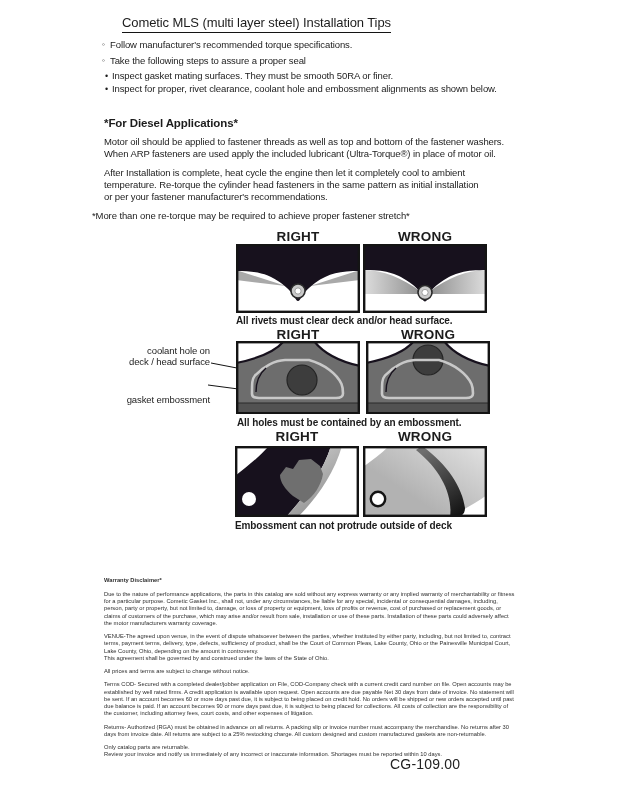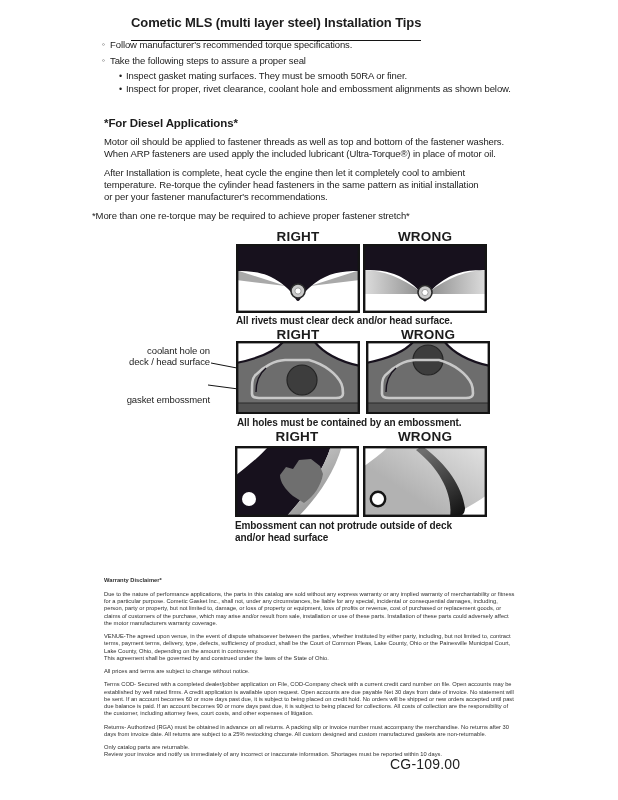--- a/index.html
+++ b/index.html
@@ -3,28 +3,28 @@
 <meta charset="utf-8">
 <style>
   html,body{margin:0;padding:0;}
   body{
     width:618px;height:800px;position:relative;background:#ffffff;
     font-family:"Liberation Sans",sans-serif;color:#1c1c1c;overflow:hidden;
   }
   .abs{position:absolute;}
   
   .title{
-    left:131px;top:15px;font-size:13px;font-weight:bold;letter-spacing:-.1px;
-    border-bottom:1.6px solid #141414;padding-bottom:10px;white-space:nowrap;
+    left:122px;top:15px;font-size:13px;font-weight:normal;letter-spacing:-.1px;
+    border-bottom:1.6px solid #141414;padding-bottom:2px;white-space:nowrap;
   }
   
   .bullets{left:102px;top:39px;font-size:9.5px;letter-spacing:-.1px;line-height:12px;}
   .b{margin-bottom:3.5px;white-space:nowrap;}
   .b .m{display:inline-block;width:8px;font-size:8px;vertical-align:1px;}
-  .subs{margin-left:17px;}
+  .subs{margin-left:3px;}
   .sb{margin-bottom:.5px;white-space:nowrap;}
   .sb .m{display:inline-block;width:7px;font-size:9px;}
   
   .dheading{left:104px;top:117px;font-size:11.5px;font-weight:bold;letter-spacing:-.1px;}
   .para{font-size:9.5px;line-height:12px;letter-spacing:-.1px;white-space:pre-line;width:470px;margin:0;}
   .p1{left:104px;top:136px;}
   .p2{left:104px;top:167px;}
   .p3{left:92px;top:210px;}
   
   .dlabel{width:124px;text-align:center;font-size:13.5px;font-weight:bold;letter-spacing:.2px;}
@@ -177,21 +177,20 @@
   </defs>
   <rect width="124" height="71" fill="#ffffff"></rect>
   <path d="M26,0 H124 V49 C111,58 99,65 86,71 L0,71 V21 C9,14 18,8 26,0 Z" fill="url(#d3band)"></path>
   <path d="M59,0 C85,19 99,41 102,62 C102,65 101,68 98,70 L87,71 C90,49 78,24 53,4 Z" fill="url(#d3cres)"></path>
   <circle cx="15" cy="53" r="7.2" fill="#ffffff" stroke="#141414" stroke-width="2.4"></circle>
   <rect x="1.2" y="1.2" width="121.6" height="68.6" fill="none" stroke="#141414" stroke-width="2.4"></rect>
 </svg>
 
 <div class="abs caption" style="left:235px;top:520px;width:240px;">
   <div>Embossment can not protrude outside of deck</div>
-  <div>and/or head surface</div>
 </div>
 
 <div class="abs legal">
   <p class="lh">Warranty Disclaimer*</p>
   <p>Due to the nature of performance applications, the parts in this catalog are sold without any express warranty or any implied warranty of merchantability or fitness for a particular purpose.  Cometic Gasket Inc., shall not, under any circumstances, be liable for any special, incidental or consequential damages, including, person, party or property, but not limited to, damage, or loss of property or equipment, loss of profits or revenue, cost of purchased or replacement goods, or claims of customers of the purchase, which may arise and/or result from sale, installation or use of these parts.  Installation of these parts could adversely affect the motor manufacturers warranty coverage.</p>
   <p>VENUE-The agreed upon venue, in the event of dispute whatsoever between the parties, whether instituted by either party, including, but not limited to, contract terms, payment terms, delivery, type, defects, sufficiency of product, shall be the Court of Common Pleas, Lake County, Ohio or the Painesville Municipal Court, Lake County, Ohio, depending on the amount in controversy.
 This agreement shall be governed by and construed under the laws of the State of Ohio.</p>
   <p>All prices and terms are subject to change without notice.</p>
   <p>Terms COD- Secured with a completed dealer/jobber application on File, COD-Company check with a current credit card number on file.  Open accounts may be established by well rated firms.  A credit application is available upon request.  Open accounts are due payable Net 30 days from date of invoice.  No statement will be sent.  If an account becomes 60 or more days past due, it is subject to being placed on credit hold.  No orders will be shipped or new orders accepted until past due balance is paid.  If an account becomes 90 or more days past due, it is subject to being placed for collections.  All costs of collection are the responsibility of the customer, including attorney fees, court costs, and other expenses of litigation.</p>
   <p>Returns- Authorized (RGA) must be obtained in advance on all returns.  A packing slip or invoice number must accompany the merchandise.  No returns after 30 days from invoice date.  All returns are subject to a 25% restocking charge.  All custom designed and custom manufactured gaskets are non-returnable.</p>

